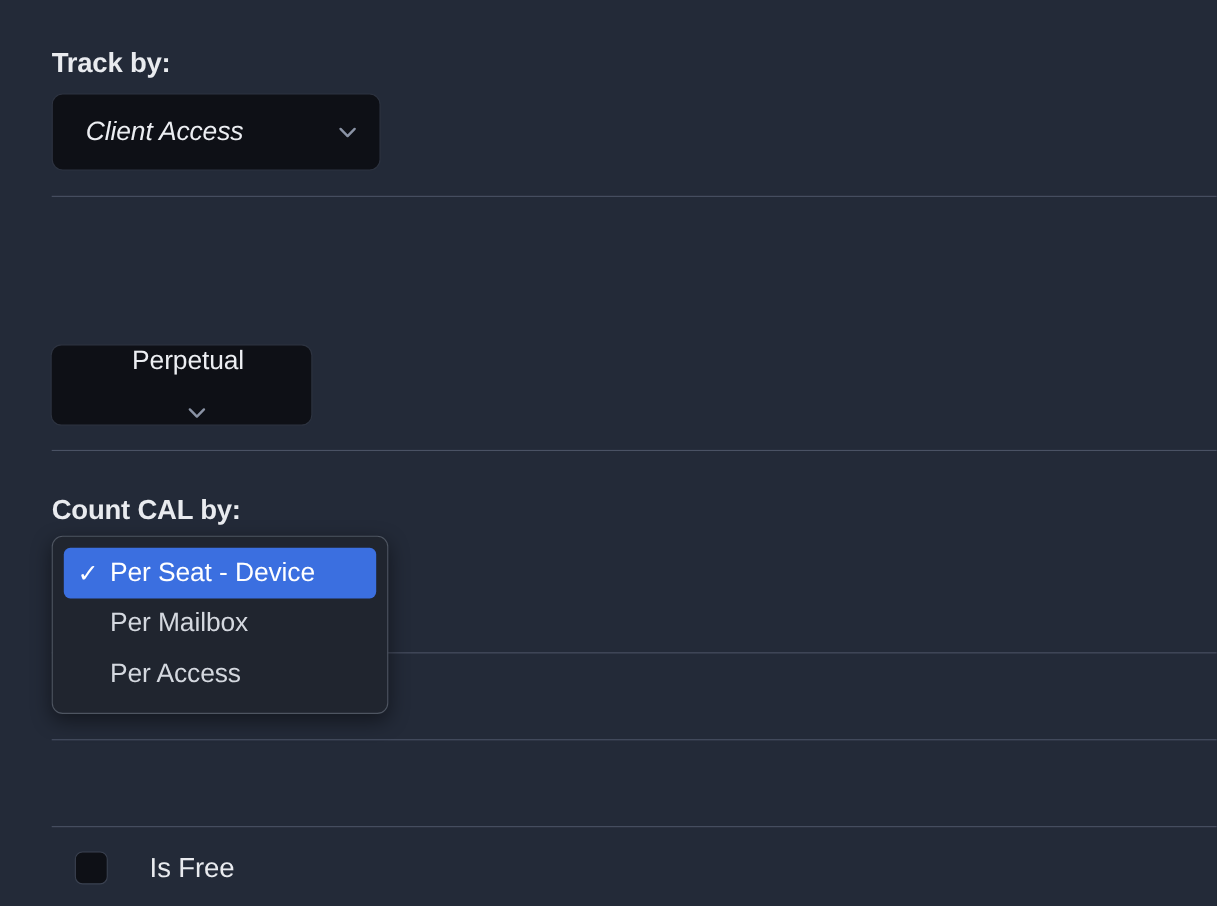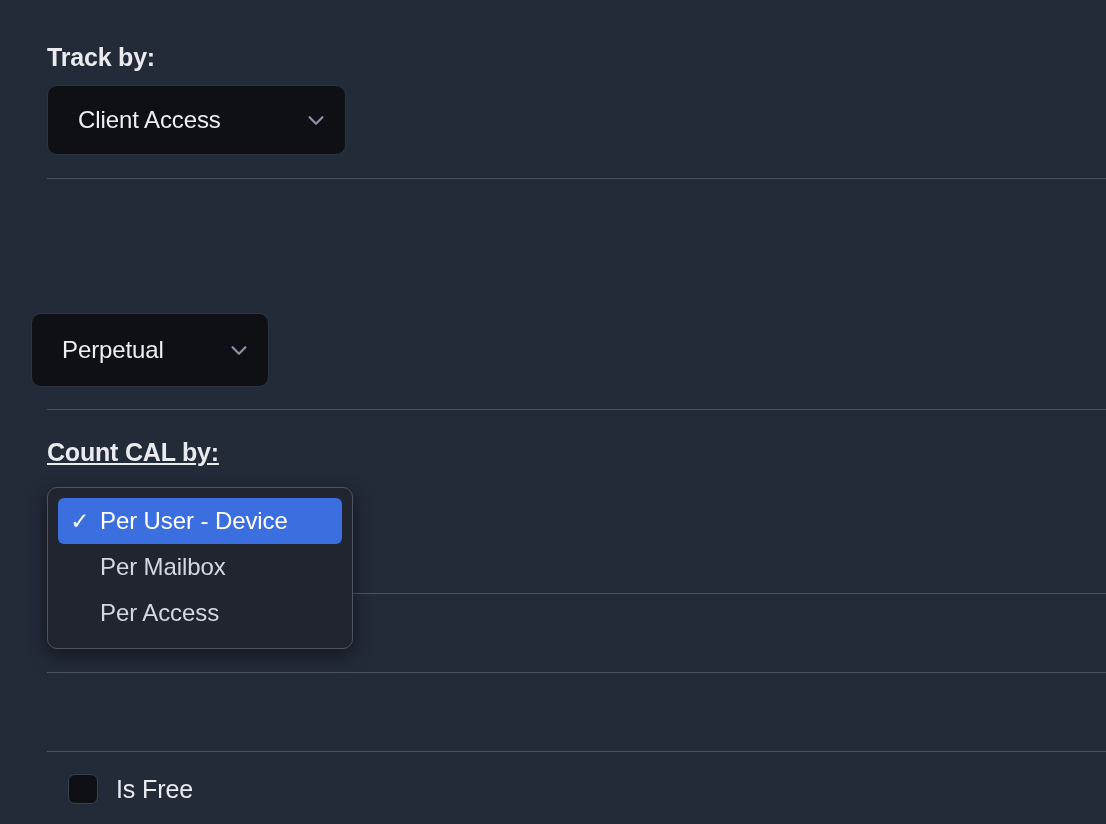--- a/index.html
+++ b/index.html
@@ -124,20 +124,21 @@
   }
   .dd-item.selected .dd-check { display: flex; }
 
   
   .checkbox-row {
     position: absolute;
     left: 68px;
     top: 774px;
     display: flex;
     align-items: center;
+    gap: 20px;
   }
   .checkbox-box {
     width: 30px;
     height: 30px;
     box-sizing: border-box;
     border-radius: 7px;
     background: #0e1016;
     border: 1px solid #3a4150;
     flex: 0 0 auto;
   }
@@ -148,54 +149,54 @@
     letter-spacing: -0.1px;
   }
 </style>
 </head>
 <body>
 
 <div class="page">
 
   <div class="field-label" style="left:47px; top:22px;margin-top:15px;">Track by:</div>
 
-  <div class="select-box" style="left:47px; top:85px; width:299px; height:70px;">
+  <div class="select-box" style="left:47px; top:85px; width:299px; height:70px;font-style:italic;">
     <span class="select-value">Client Access</span>
     <span class="chev">
       <svg viewBox="0 0 24 24" fill="none" stroke="#8a93a5" stroke-width="2.4" stroke-linecap="round" stroke-linejoin="round" aria-hidden="true">
         <polyline points="5,9 12,16 19,9"></polyline>
       </svg>
     </span>
   </div>
 
   <div class="divider" style="top:178px;"></div>
 
 
-  <div class="select-box" style="left:31px; top:313px; width:238px; height:74px;">
+  <div class="select-box" style="left:46px; top:313px; width:238px; height:74px;flex-direction:column;">
     <span class="select-value">Perpetual</span>
     <span class="chev">
       <svg viewBox="0 0 24 24" fill="none" stroke="#8a93a5" stroke-width="2.4" stroke-linecap="round" stroke-linejoin="round" aria-hidden="true">
         <polyline points="5,9 12,16 19,9"></polyline>
       </svg>
     </span>
   </div>
 
   <div class="divider" style="top:409px;"></div>
 
-  <div class="field-label" style="left:47px; top:432px;text-decoration:underline;">Count CAL by:</div>
+  <div class="field-label" style="left:47px; top:444px;">Count CAL by:</div>
 
   <div class="divider" style="top:593px;"></div>
   <div class="divider" style="top:672px;"></div>
   <div class="divider" style="top:751px;"></div>
 
   <div class="dropdown-popup">
 
     <div class="dd-item selected">
       <span class="dd-check">✓</span>
-      <span class="dd-label">Per User - Device</span>
+      <span class="dd-label">Per Seat - Device</span>
     </div>
 
 
     <div class="dd-item">
 
       <span class="dd-label">Per Mailbox</span>
     </div>
 
 
     <div class="dd-item">

